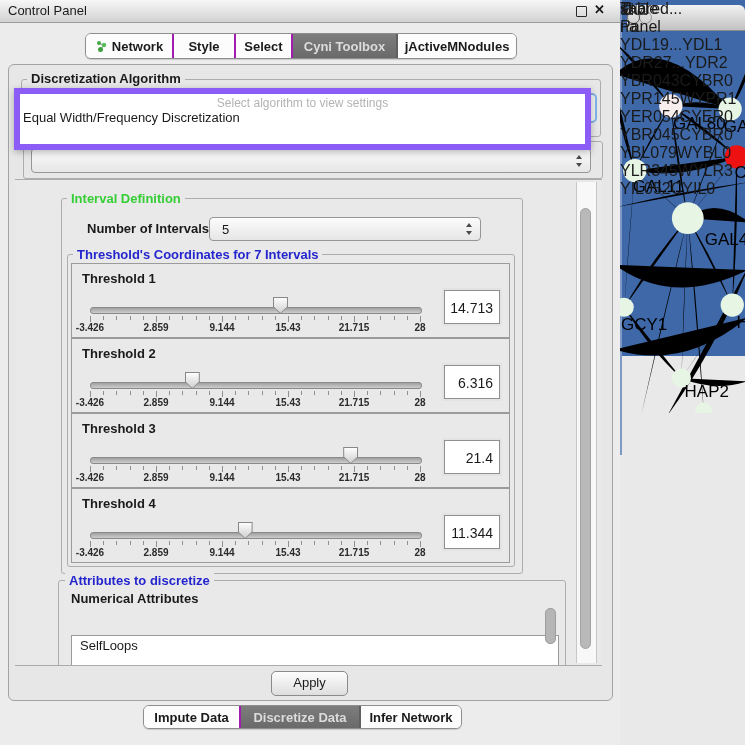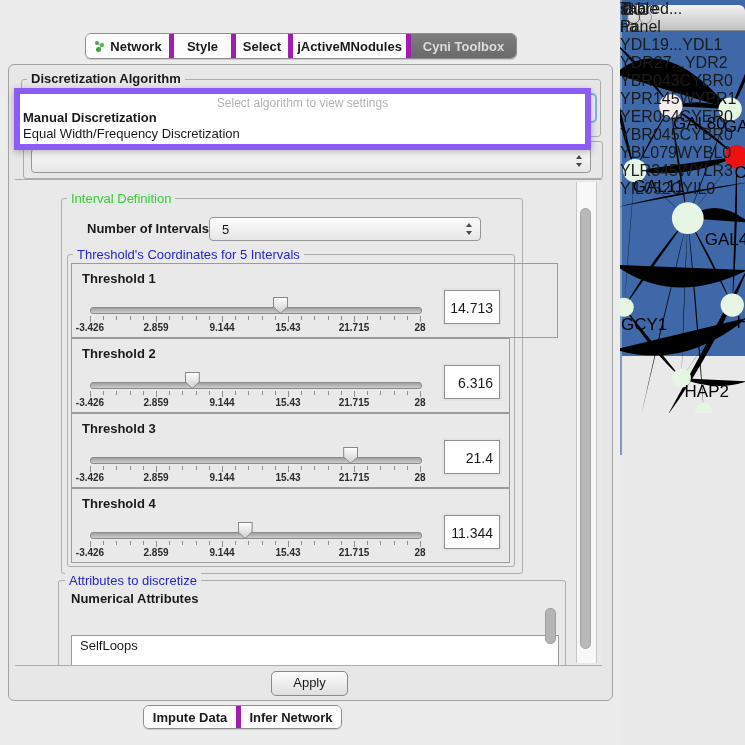--- a/index.html
+++ b/index.html
@@ -11,21 +11,21 @@
   #cp-titlebar{left:0;top:0;width:620px;height:22px;
     background:linear-gradient(#F7F7F7,#D2D2D2);border-bottom:1px solid #9C9C9C;}
   #cp-title{left:8px;top:3px;font-size:13px;}
   #float-ic{left:576px;top:6px;width:9px;height:9px;border:1.5px solid #2A2A2A;border-radius:1px;}
   #close-ic{left:594px;top:2px;font-size:13px;font-weight:bold;}
 
   
   .segbar{display:flex;border:1px solid #8E8E8E;border-radius:6px;overflow:hidden;
     background:#FCFCFC;box-shadow:0 1px 1px rgba(0,0,0,.15);}
   .seg{display:flex;align-items:center;justify-content:center;gap:4px;font-size:13px;
-    font-weight:bold;color:#1A1A1A;border-right:5px solid #a21caf;background:#FCFCFC;box-sizing:border-box;}
+    font-weight:bold;color:#1A1A1A;border-right:2px solid #a21caf;background:#FCFCFC;box-sizing:border-box;}
   .seg:last-child{border-right:none;}
   .seg.sel{background:linear-gradient(#7D7D7D,#6A6A6A);color:#DCDCDC;border-right-color:#5F5F5F;}
   #top-tabs{left:85px;top:33px;height:24px;}
   #bottom-tabs{left:143px;top:705px;height:22px;}
 
   
   #cp-main{left:8px;top:64px;width:603px;height:635px;background:#E7E7E7;
     border:1px solid #A3A3A3;border-radius:6px;}
   .tgroup{position:absolute;border:1px solid #ADADAD;border-radius:3px;}
   .tlabel{position:absolute;font-size:13px;background:#E7E7E7;padding:0 4px;white-space:nowrap;}
@@ -51,21 +51,21 @@
   .stepper:before{top:0;border-bottom:4.5px solid #4A4A4A;}
   .stepper:after{bottom:0;border-top:4.5px solid #4A4A4A;}
 
   
   #scroll-panel{left:6px;top:114px;width:587px;height:485px;background:#E9E9E9;
     border:1px solid #ABABAB;border-left:none;border-right:none;overflow:hidden;}
   #vscroll-track{left:561px;top:2px;width:19px;height:481px;background:#F8F8F8;
     border-left:1px solid #C6C6C6;border-right:1px solid #C6C6C6;}
   #vscroll-thumb{left:565px;top:28px;width:11px;height:441px;border-radius:6px;
     background:#B9B9B9;border:1px solid #A2A2A2;box-sizing:border-box;}
-  .tgroup .tlabel, #scroll-panel .tlabel{background:#E9E9E9;}
+  .tgroup .tlabel, #scroll-panel .tlabel{background:#E9E9E9;font-weight:bold;}
 
   
   .thr-panel{position:absolute;left:56px;width:437px;height:73px;border:1px solid #9B9B9B;}
   .thr-label{position:absolute;left:10px;top:7px;font-size:13px;font-weight:bold;}
   .track{position:absolute;left:18px;top:43px;width:330px;height:5px;border:1px solid #8A8A8A;
     border-radius:3px;background:linear-gradient(#A0A0A0,#CDCDCD);}
   .thumb{position:absolute;top:33px;width:15px;height:17px;
     clip-path:polygon(0 0,100% 0,100% 58%,50% 100%,0 58%);background:#878787;}
   .thumb i{position:absolute;left:1px;top:1px;right:1px;bottom:1px;display:block;
     clip-path:polygon(0 0,100% 0,100% 58%,50% 100%,0 58%);background:linear-gradient(#FDFDFD,#CFCFCF);}
@@ -118,55 +118,59 @@
   .tcell.c0{left:8px;}
   .tcell.c1{left:97px;}
   #hscroll{left:3px;top:210px;width:139px;height:9px;background:#EDEDED;border:1px solid #BDBDBD;border-radius:5px;box-sizing:border-box;}
   #hscroll-thumb{position:absolute;left:1px;top:0px;width:108px;height:7px;border-radius:4px;background:#C4C4C4;}
 </style>
 </head>
 <body>
 
 <div id="root">
 
+  <div class="abs" id="cp-titlebar">
+    <span class="abs" id="cp-title">Control Panel</span>
+    <span class="abs" id="float-ic"></span>
+    <span class="abs" id="close-ic">✕</span>
+  </div>
 
   <div class="abs segbar" id="top-tabs">
       <div class="seg" style="width: 88px;">
         <span class="net-ic" style="height: 13px;"><svg width="13" height="13">
             <path d="M4,3.5 L9,5 L5.5,9.5" stroke="#8A8A8A" stroke-width="1" fill="none"></path>
             <circle cx="4" cy="3" r="2" fill="#45A845"></circle>
             <circle cx="9" cy="5" r="2.2" fill="#57BE57"></circle>
             <circle cx="5.5" cy="9.5" r="2.5" fill="#3DA23D"></circle>
           </svg></span>
         <span>Network</span>
       </div>
       <div class="seg" style="width: 62px;">
         <span>Style</span>
       </div>
       <div class="seg" style="width: 57px; justify-content: center;">
         <span>Select</span>
       </div>
+      <div class="seg sel" style="width: 105px;">
+        <span>Cyni Toolbox</span>
+      </div>
       <div class="seg" style="width: 118px;">
         <span>jActiveMNodules</span>
       </div>
-      <div class="seg sel" style="width: 105px;">
-        <span>Cyni Toolbox</span>
-      </div>
     </div>
 
   <div class="abs" id="cp-main">
 
     <div class="tgroup" style="left:12px;top:14px;width:578px;height:56px;"></div>
     <span class="tlabel" style="left:18px;top:6px;font-weight:bold;">Discretization Algorithm</span>
 
     <div class="abs" id="algo-sliver"></div>
 
     <div class="abs" id="algo-popup">
       <div id="popup-hint">Select algorithm to view settings</div>
-      <div class="popup-opt bold">Manual Discretization</div>
       <div class="popup-opt">Equal Width/Frequency Discretization</div>
     </div>
 
     <div class="tgroup" style="left:14px;top:76px;width:578px;height:36px;"></div>
     <span class="tlabel" style="left:20px;top:69px;">Table Data</span>
     <div class="combo" style="left:22px;top:83px;width:560px;height:25px;">
       <span class="stepper"></span>
     </div>
 
     <div class="abs" id="scroll-panel">
@@ -174,23 +178,23 @@
       <div class="tgroup" style="left:46px;top:18px;width:460px;height:374px;"></div>
       <span class="tlabel green" style="left:52px;top:11px;">Interval Definition</span>
 
       <span class="abs" style="left:72px;top:41px;font-size:13px;font-weight:bold;">Number of Intervals</span>
       <div class="combo" style="left:194px;top:37px;width:272px;height:24px;">
         <span class="val">5</span>
         <span class="stepper"></span>
       </div>
 
       <div class="tgroup" style="left:52px;top:74px;width:446px;height:311px;"></div>
-      <span class="tlabel blue" style="left:58px;top:67px;">Threshold's Coordinates for 5 Intervals</span>
+      <span class="tlabel blue" style="left:58px;top:67px;">Threshold's Coordinates for 7 Intervals</span>
       <div id="thr-container">
-          <div class="thr-panel" style="top: 83px; padding-left: 48px;">
+          <div class="thr-panel" style="top: 83px;">
             <div class="thr-label">Threshold 1</div>
             <div class="track"></div>
             <div class="thumb" style="left: 200.975px;">
               <i></i>
             </div>
             <div class="tick" style="left: 18px; top: 52px; height: 6px;"></div>
             <div class="tick" style="left: 31.2px; top: 52px; height: 3.5px;"></div>
             <div class="tick" style="left: 44.4px; top: 52px; height: 3.5px;"></div>
             <div class="tick" style="left: 57.6px; top: 52px; height: 3.5px;"></div>
             <div class="tick" style="left: 70.8px; top: 52px; height: 3.5px;"></div>
@@ -358,20 +362,23 @@
       </div>
     </div>
 
     <div class="abs" id="apply-btn">Apply</div>
   </div>
 
   <div class="abs segbar" id="bottom-tabs">
       <div class="seg" style="width: 97px;">
         <span>Impute Data</span>
       </div>
+      <div class="seg sel" style="width: 120px;">
+        <span>Discretize Data</span>
+      </div>
       <div class="seg" style="width: 100px;">
         <span>Infer Network</span>
       </div>
     </div>
 
   <div class="abs" id="right-side">
     <div class="abs" id="net-frame">
       <div class="abs" id="net-frame-hl"></div>
       <div class="abs" id="net-titlebar">
         <span class="light" id="light-red"></span>

